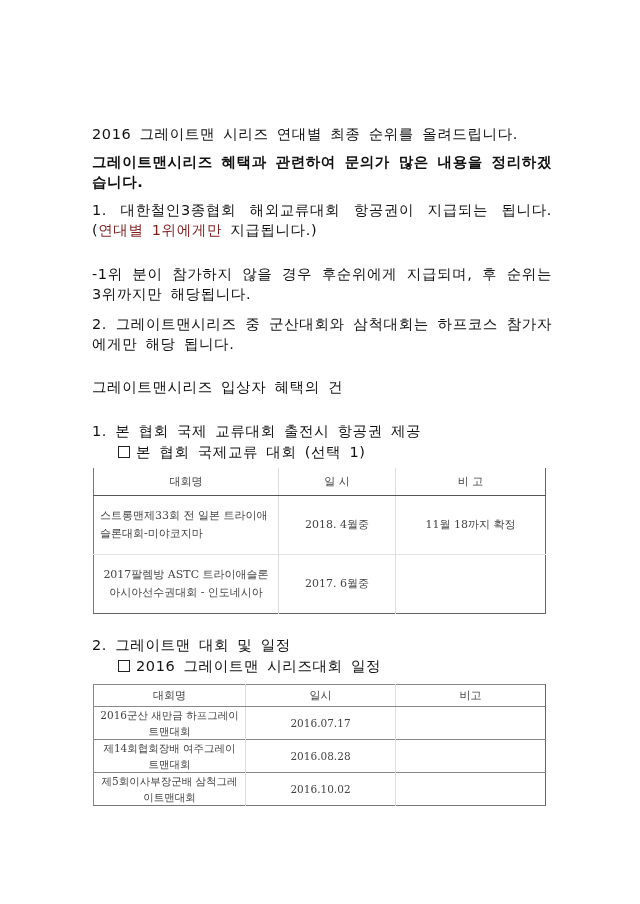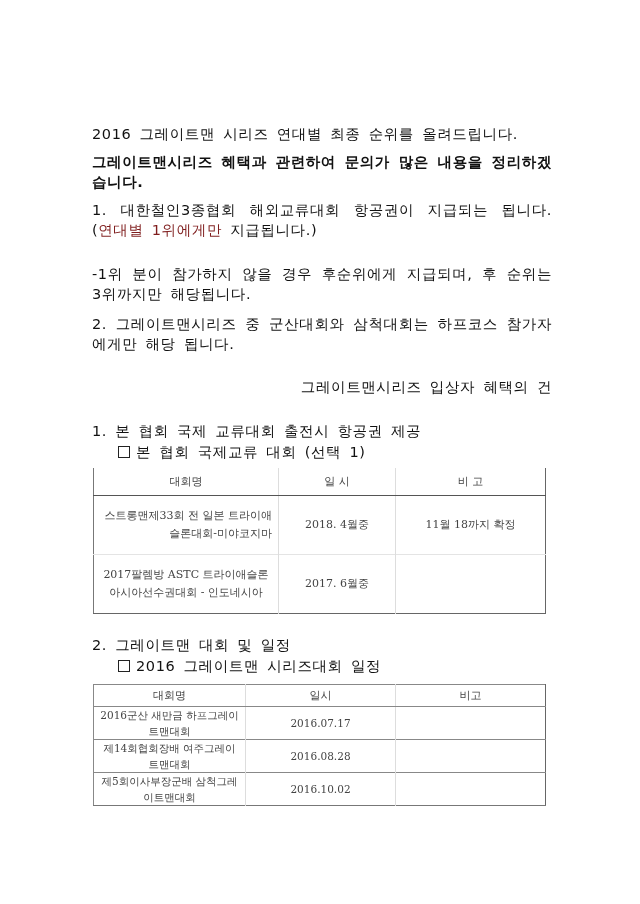--- a/index.html
+++ b/index.html
@@ -2,35 +2,35 @@
 <html><head>
 <meta charset="utf-8">
 <style>
   html, body { margin: 0; padding: 0; background: #ffffff; }
   body { width: 640px; height: 904px; position: relative; overflow: hidden;
          font-family: "DejaVu Sans", "Liberation Sans", sans-serif; color: #111; }
   .page { position: absolute; left: 0; top: 0; width: 640px; height: 904px; background: #fff; }
   .p { position: absolute; left: 92px; width: 460px; font-size: 14.5px; line-height: 20px;
        letter-spacing: 0.6px; word-spacing: 3px; text-align: justify; text-align-last: left; margin: 0; }
   .red { color: #7f1d1d; }
-  .center-title { position: absolute; left: 92px; width: 460px; text-align: right; font-size: 14.5px;
+  .center-title { position: absolute; left: 92px; width: 460px; text-align: left; font-size: 14.5px;
                   letter-spacing: 0.6px; word-spacing: 3px; }
   .sec { position: absolute; left: 92px; font-size: 14.5px; letter-spacing: 0.6px; word-spacing: 3px; }
   .sub { position: absolute; left: 118px; font-size: 14.5px; letter-spacing: 0.6px; word-spacing: 3px; }
   .box { display: inline-block; width: 10px; height: 10px; border: 1px solid #222; margin-right: 6px;
          vertical-align: -1px; }
   table { position: absolute; border-collapse: collapse; font-family: "DejaVu Serif", "Liberation Serif", serif;
           color: #444; font-size: 11px; table-layout: fixed; padding-left: 29px; }
   td, th { text-align: center; vertical-align: middle; font-weight: normal; padding: 0 6px; }
   
   #t1 { left: 93px; top: 468px; width: 452px; border-left: 1px solid #777; border-right: 1.5px solid #666; border-bottom: 1.5px solid #666; }
   #t1 th { height: 27px; border-bottom: 1.5px solid #555; border-left: 1px solid #ddd; }
   #t1 td { height: 58px; border-left: 1px solid #ddd; border-top: 1px solid #e4e4e4; line-height: 18px; }
   #t1 td.name, #t1 th.name { border-left: none; }
-  #t1 td.name1 { text-align: right; }
+  #t1 td.name1 { text-align: left; }
   
   #t2 { left: 93px; top: 684px; width: 452px; border: 1px solid #888; border-right: 1.5px solid #666; border-bottom: 1.5px solid #777; }
   #t2 th { height: 21px; border-bottom: 1px solid #888; border-left: 1px solid #ddd; }
   #t2 td { height: 31px; border-left: 1px solid #ddd; border-top: 1px solid #888; line-height: 16px; font-size: 10.5px; }
   #t2 td.name, #t2 th.name { border-left: none; }
 </style>
 </head>
 <body>
 
 <div class="page">

